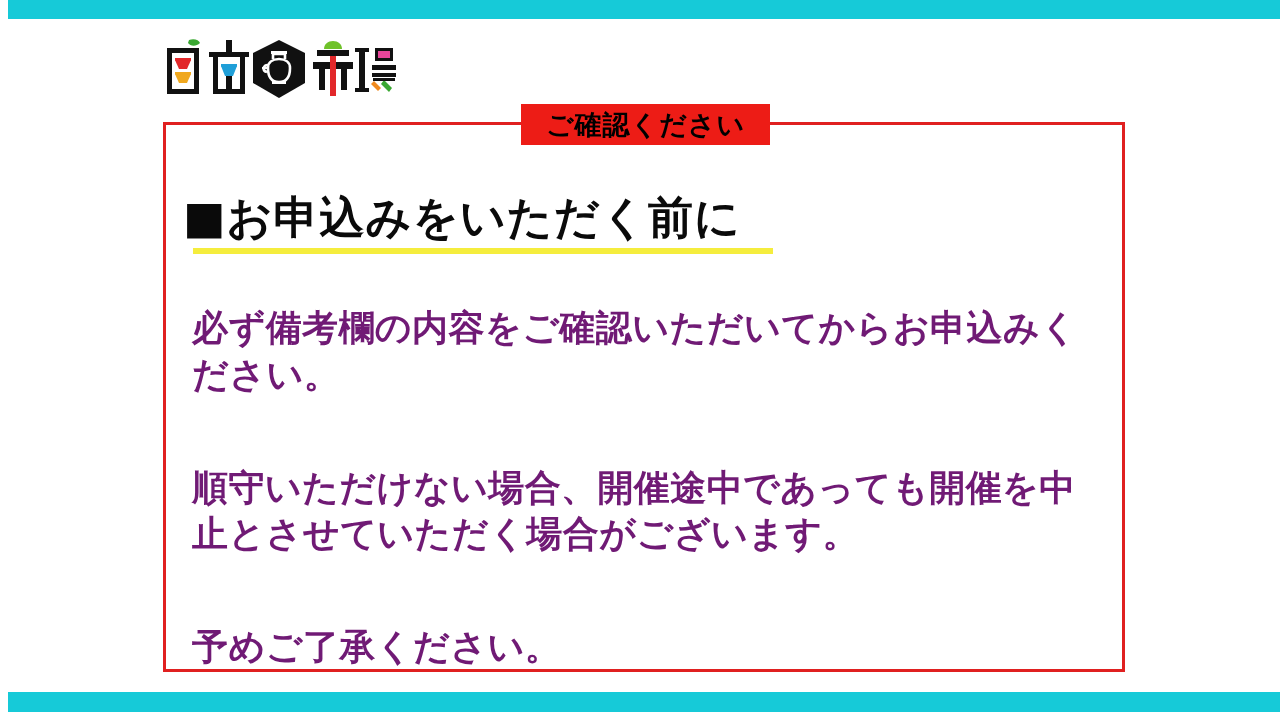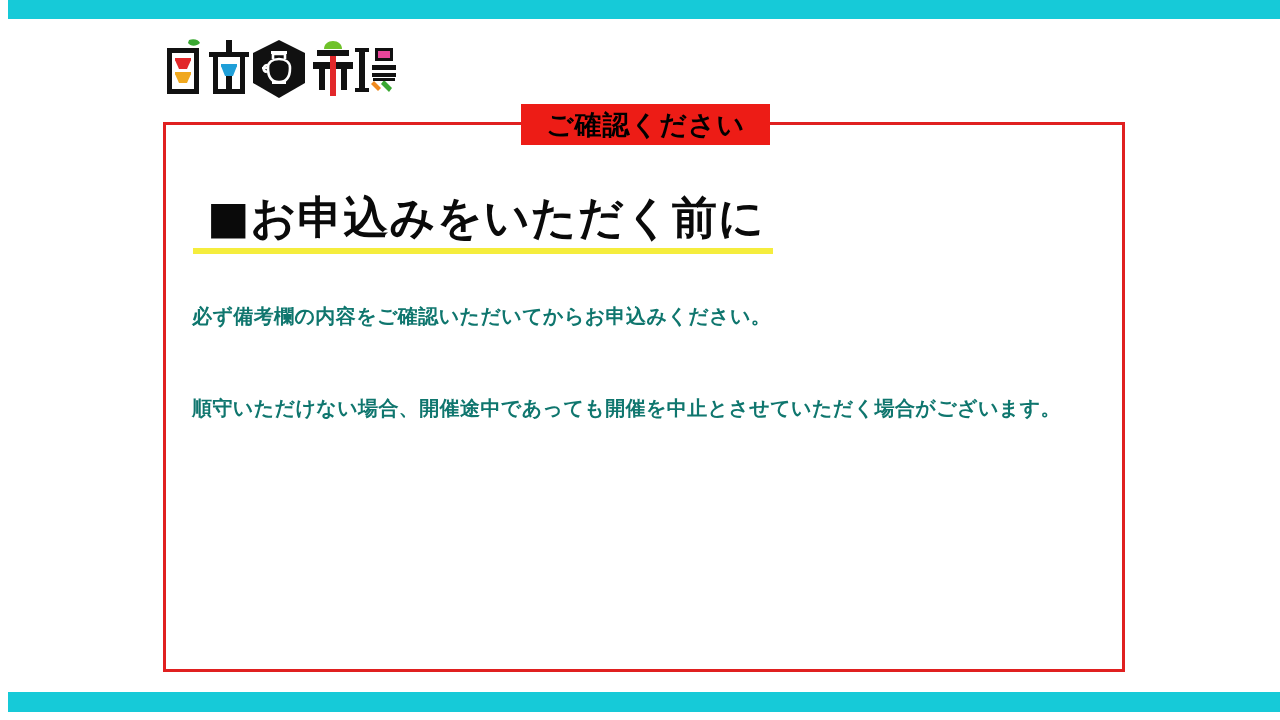--- a/index.html
+++ b/index.html
@@ -72,21 +72,21 @@
     font-weight: bold;
     letter-spacing: 1px;
     white-space: nowrap;
     line-height: 1;
     font-family: "DejaVu Sans", "Liberation Sans", sans-serif;
   }
 
   
   .heading-wrap {
     position: absolute;
-    left: 207px;
+    left: 183px;
     top: 193px;
     width: 760px;
   }
   .heading {
     font-size: 45px;
     font-weight: bold;
     color: #0a0a0a;
     line-height: 1.12;
     letter-spacing: 1px;
     white-space: nowrap;
@@ -102,26 +102,26 @@
   }
 
   
   .body-copy {
     position: absolute;
     left: 192px;
     top: 305px;
     width: 905px;
   }
   .para {
-    font-size: 20px;
+    font-size: 36px;
     font-weight: bold;
-    color: #0f766e;
+    color: #701a75;
     line-height: 1.30;
     letter-spacing: 0.4px;
-    font-family: Liberation Mono, monospace;
+    font-family: Liberation Serif, serif;
   }
   .para.p1 { margin: 0 0 66px 0; }
   .para.p2 { margin: 0 0 66px 0; }
   .para.p3 { margin: 0; }
 </style>
 </head>
 <body>
 
 <div class="bar-top"></div>
 
@@ -212,15 +212,16 @@
 </div>
 
 <div class="heading-wrap">
   <div class="heading">■お申込みをいただく前に</div>
 </div>
 <div class="heading-underline"></div>
 
 <div class="body-copy">
   <p class="para p1">必ず備考欄の内容をご確認いただいてからお申込みください。</p>
   <p class="para p2">順守いただけない場合、開催途中であっても開催を中止とさせていただく場合がございます。</p>
+  <p class="para p3">予めご了承ください。</p>
 </div>
 
 <div class="bar-bottom"></div>
 
 </body></html>

